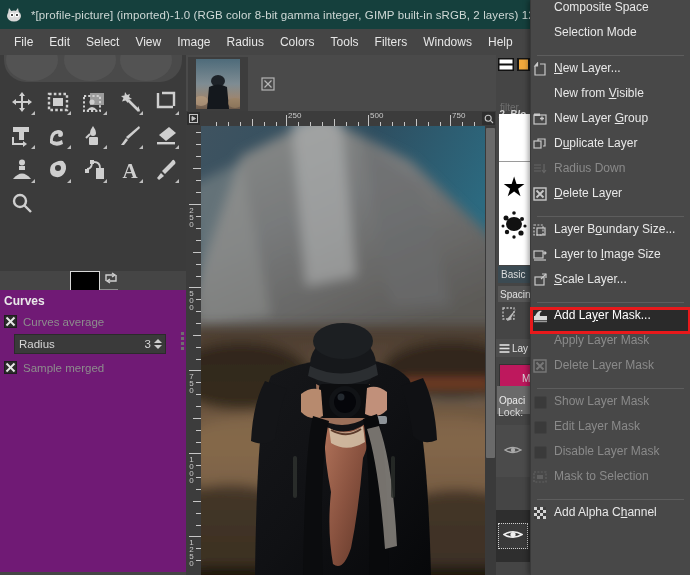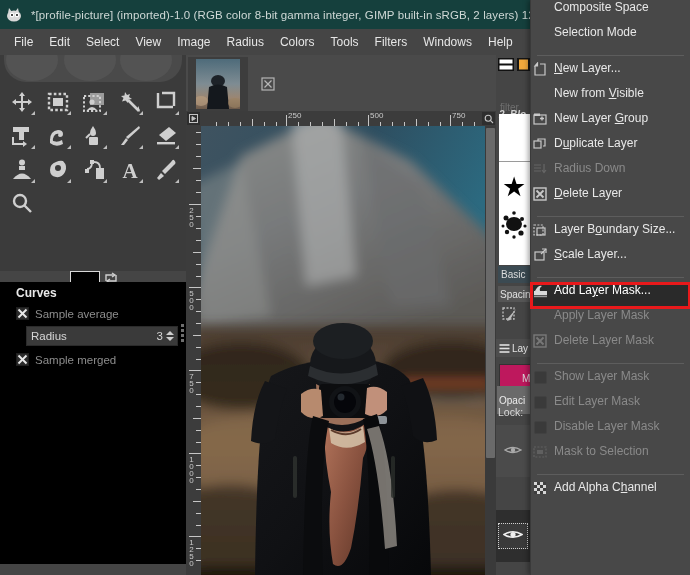--- a/index.html
+++ b/index.html
@@ -105,23 +105,22 @@
   }
   #tb-strip .si {
     width: 26px; height: 22px; display:flex; align-items:center; justify-content:center;
     cursor: default;
   }
   #tb-strip .si.sel { background: #2c2c2c; }
   #tb-strip .spacer { flex: 1 1 auto; }
 
   
   #tooloptions {
-    position: absolute; left: 0; top: 282px; width: 186px; height: 282px;
-    background: #000000;
-    padding-left: 12px;
+    position: absolute; left: 0; top: 290px; width: 186px; height: 282px;
+    background: #701a75;
   }
   #tooloptions .to-title {
     color: #e9e9e9; font-size: 12px; font-weight: bold;
     padding: 4px 0 3px 4px;
   }
   .opt-row {
     display: flex; align-items: center; height: 21px; padding-left: 4px;
   }
   .chk {
     width: 13px; height: 13px; background: #2b2b2b;
@@ -533,21 +532,21 @@
   <div id="tooloptions">
     <div class="to-title">Curves</div>
 
     <div class="opt-row">
       <span class="chk">
         <svg width="11" height="11" viewBox="0 0 11 11" stroke="#e8e8e8" stroke-width="2" fill="none">
           <path d="M1.5 1.5 L9.5 9.5"></path>
             <path d="M9.5 1.5 L1.5 9.5"></path>
         </svg>
       </span>
-      <span class="opt-label">Sample average</span>
+      <span class="opt-label">Curves average</span>
     </div>
 
     <div class="spin-wrap">
       <span class="sp-label">Radius</span>
       <span class="sp-val">3</span>
       <span class="sp-arrows">
         <i class="up"></i>
           <i class="dn"></i>
       </span>
     </div>
@@ -946,20 +945,30 @@
     <div class="m-item">
       <span class="m-icon">
         <svg width="14" height="14" viewBox="0 0 14 14" fill="none" stroke="#c9c9c9" stroke-width="1.2">
           <rect x="1" y="2" width="9" height="10" stroke-dasharray="2 1.4"></rect>
           <rect x="4" y="5" width="8" height="7"></rect>
         </svg>
       </span>
       <span class="m-label">Layer B<u>o</u>undary Size...</span>
     </div>
 
+    <div class="m-item">
+      <span class="m-icon">
+        <svg width="14" height="14" viewBox="0 0 14 14" fill="none" stroke="#c9c9c9" stroke-width="1.2">
+          <rect x="1" y="3" width="9" height="7"></rect>
+          <path d="M10 5 H13 M11.5 3.5 L13 5 L11.5 6.5"></path>
+          <path d="M1 12 H13"></path>
+        </svg>
+      </span>
+      <span class="m-label">Layer to <u>I</u>mage Size</span>
+    </div>
 
     <div class="m-item">
       <span class="m-icon">
         <svg width="14" height="14" viewBox="0 0 14 14" fill="none" stroke="#c9c9c9" stroke-width="1.2">
           <rect x="2" y="4" width="9" height="8"></rect>
           <path d="M9 1 H13 V5"></path>
           <path d="M13 1 L8 6"></path>
         </svg>
       </span>
       <span class="m-label"><u>S</u>cale Layer...</span>

